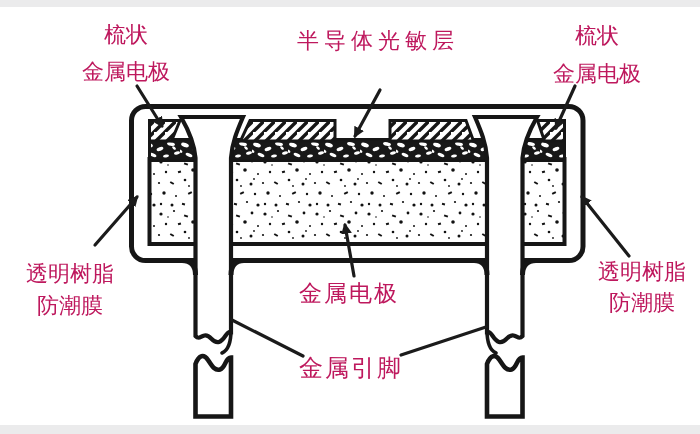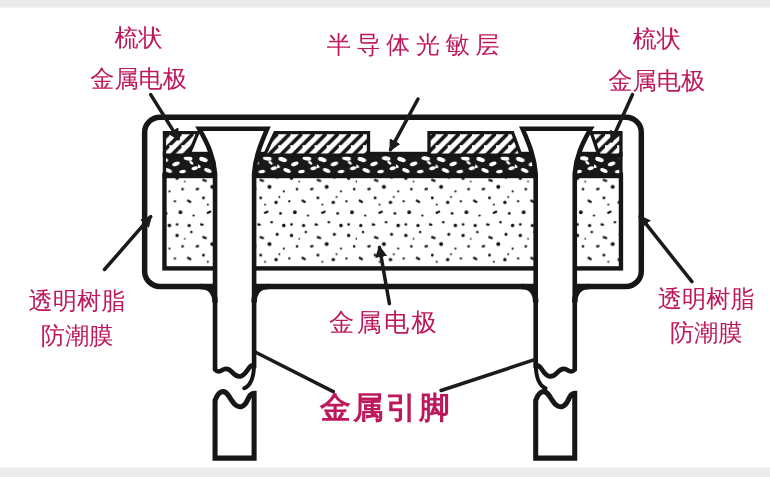--- a/index.html
+++ b/index.html
@@ -16,21 +16,21 @@
     font-weight:500;font-size:22px;color:#be185d;
   }
   .lbl div{pointer-events:none;}
   #lbl-electrode-left{left:126px;top:16px;line-height:37px;}
   #lbl-photo{left:378px;top:25px;line-height:31px;letter-spacing:5px;}
   #lbl-photo .formula{font-family:"Liberation Serif",serif;font-size:23px;letter-spacing:8px;}
   #lbl-electrode-right{left:597px;top:17px;line-height:38px;}
   #lbl-resin-left{left:70px;top:258px;line-height:32px;}
   #lbl-resin-right{left:642px;top:256px;line-height:31px;}
   #lbl-ceramic{left:349px;top:278px;font-size:23px;letter-spacing:2px;}
-  #lbl-pins{left:351px;top:352px;font-size:28px;letter-spacing:2px;font-weight:bold;}
+  #lbl-pins{left:351px;top:352px;font-size:24px;letter-spacing:2px;}
 </style>
 </head>
 <body>
 
 <div id="stage">
 
   <svg width="700" height="434" viewBox="0 0 700 434">
     <defs>
 
       <pattern id="hatch" width="11" height="11" patternUnits="userSpaceOnUse">

